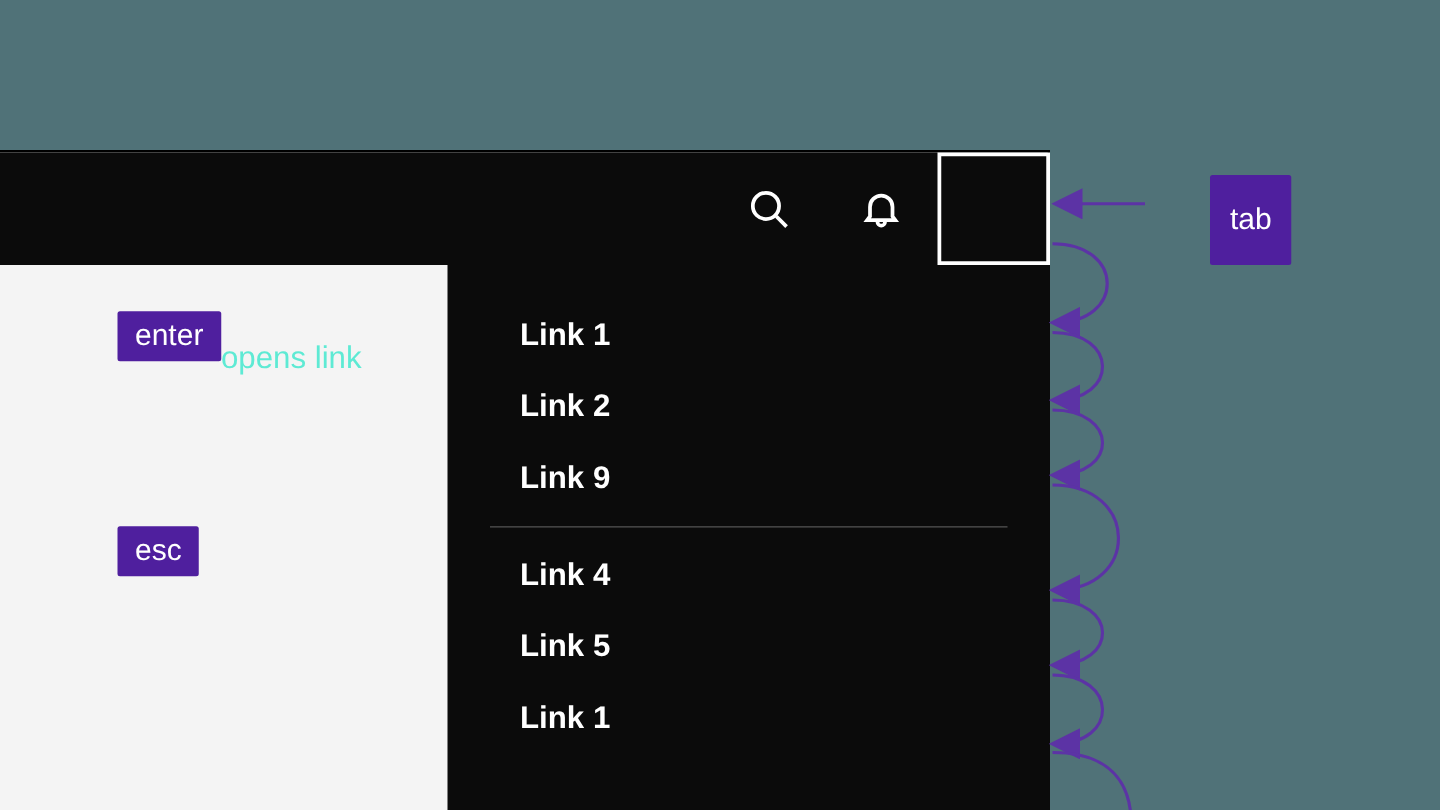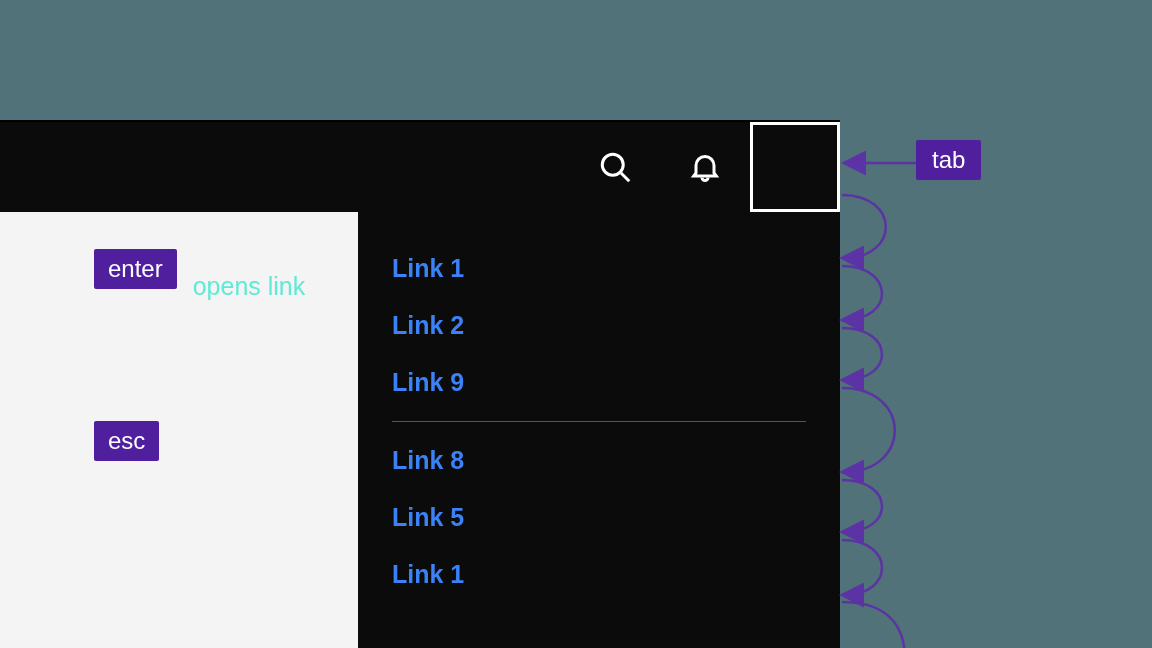--- a/index.html
+++ b/index.html
@@ -48,21 +48,21 @@
     margin-right: -2px;
     display:flex; align-items:center; justify-content:center;
   }
 
   .left-notes {
     position: absolute;
     left: 94px;
     top: 236px;
     width: 260px;
   }
-  .note-row { display: flex; align-items: center; gap: 16px; margin-bottom: 120px; text-align: right; }
+  .note-row { display: flex; align-items: center; margin-bottom: 120px; text-align: right; }
   .keycap {
     background: #4f1f9e;
     color: #fff;
     padding: 8px 14px;
     border-radius: 2px;
     font-size: 24px;
     line-height: 1;
   }
   .note-text { color: #5eead4; font-size: 25px; margin-top: 36px; }
 
@@ -70,39 +70,40 @@
     position: absolute;
     left: 358px;
     top: 212px;
     width: 482px;
     height: 436px;
     background: #0b0b0b;
     padding: 28px 34px 0 34px;
   }
   .panel a {
     display: block;
-    color: #3b82f6;
+    color: #ffffff;
     font-size: 25px;
     font-weight: 600;
     text-decoration: none;
     padding: 14px 0;
+    margin-left: 24px;
   }
   .panel .divider {
     border: 0;
     border-top: 1px solid #555;
     margin: 10px 0;
   }
 
   .tab-callout {
     position: absolute;
-    left: 916px;
+    left: 968px;
     top: 140px;
     background: #4f1f9e;
     color: #fff;
-    padding: 8px 16px;
+    padding: 24px 16px;
     border-radius: 2px;
     font-size: 24px;
     line-height: 1;
   }
 
   
   svg.overlay { position: absolute; left:0; top:0; width:1152px; height:648px; pointer-events:none; }
   .arrow-path { stroke: #5c33a5; stroke-width: 2.5; fill: none; }
   .arrow-head { fill: #5c33a5; }
 </style>
@@ -142,21 +143,21 @@
   <div class="note-row">
     <span class="keycap">esc</span>
   </div>
 </div>
 
 <div class="panel">
   <a href="#">Link 1</a>
   <a href="#">Link 2</a>
   <a href="#">Link 9</a>
   <hr class="divider">
-  <a href="#">Link 8</a>
+  <a href="#">Link 4</a>
   <a href="#">Link 5</a>
   <a href="#">Link 1</a>
 </div>
 
 <div class="tab-callout">tab</div>
 
 <svg class="overlay">
   <defs>
     <marker id="ah" markerWidth="10" markerHeight="10" refX="8" refY="5" orient="auto">
       <path d="M0,0 L10,5 L0,10 Z" class="arrow-head"></path>

